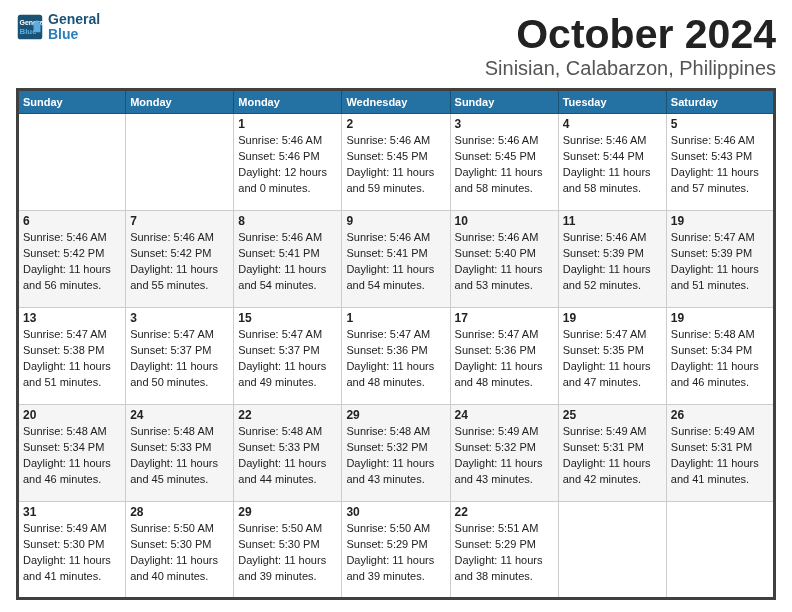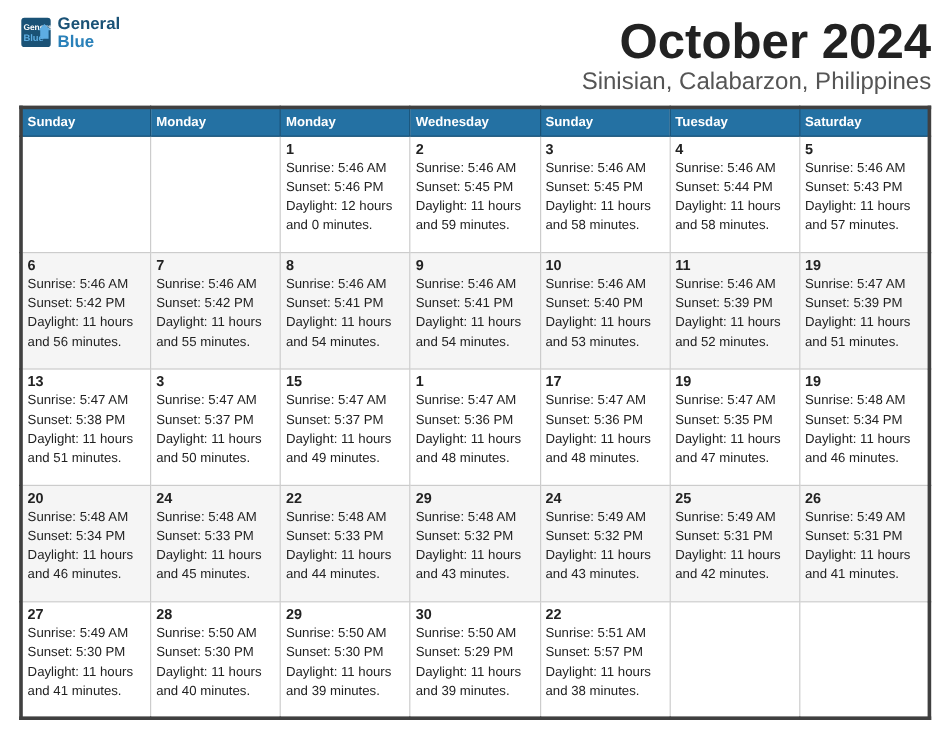--- a/index.html
+++ b/index.html
@@ -323,21 +323,21 @@
           <td>
             <span class="day-num">26</span>
             <div class="day-info" style="white-space: pre-line;">Sunrise: 5:49 AM
 Sunset: 5:31 PM
 Daylight: 11 hours
 and 41 minutes.</div>
           </td>
         </tr>
         <tr>
           <td>
-            <span class="day-num">27</span>
+            <span class="day-num">31</span>
             <div class="day-info" style="white-space: pre-line;">Sunrise: 5:49 AM
 Sunset: 5:30 PM
 Daylight: 11 hours
 and 41 minutes.</div>
           </td>
           <td>
             <span class="day-num">28</span>
             <div class="day-info" style="white-space: pre-line;">Sunrise: 5:50 AM
 Sunset: 5:30 PM
 Daylight: 11 hours
@@ -353,21 +353,21 @@
           <td>
             <span class="day-num">30</span>
             <div class="day-info" style="white-space: pre-line;">Sunrise: 5:50 AM
 Sunset: 5:29 PM
 Daylight: 11 hours
 and 39 minutes.</div>
           </td>
           <td>
             <span class="day-num">22</span>
             <div class="day-info" style="white-space: pre-line;">Sunrise: 5:51 AM
-Sunset: 5:57 PM
+Sunset: 5:29 PM
 Daylight: 11 hours
 and 38 minutes.</div>
           </td>
           <td class="empty-cell"></td>
           <td class="empty-cell"></td>
         </tr>
       </tbody>
   </table>
 </div>
 

